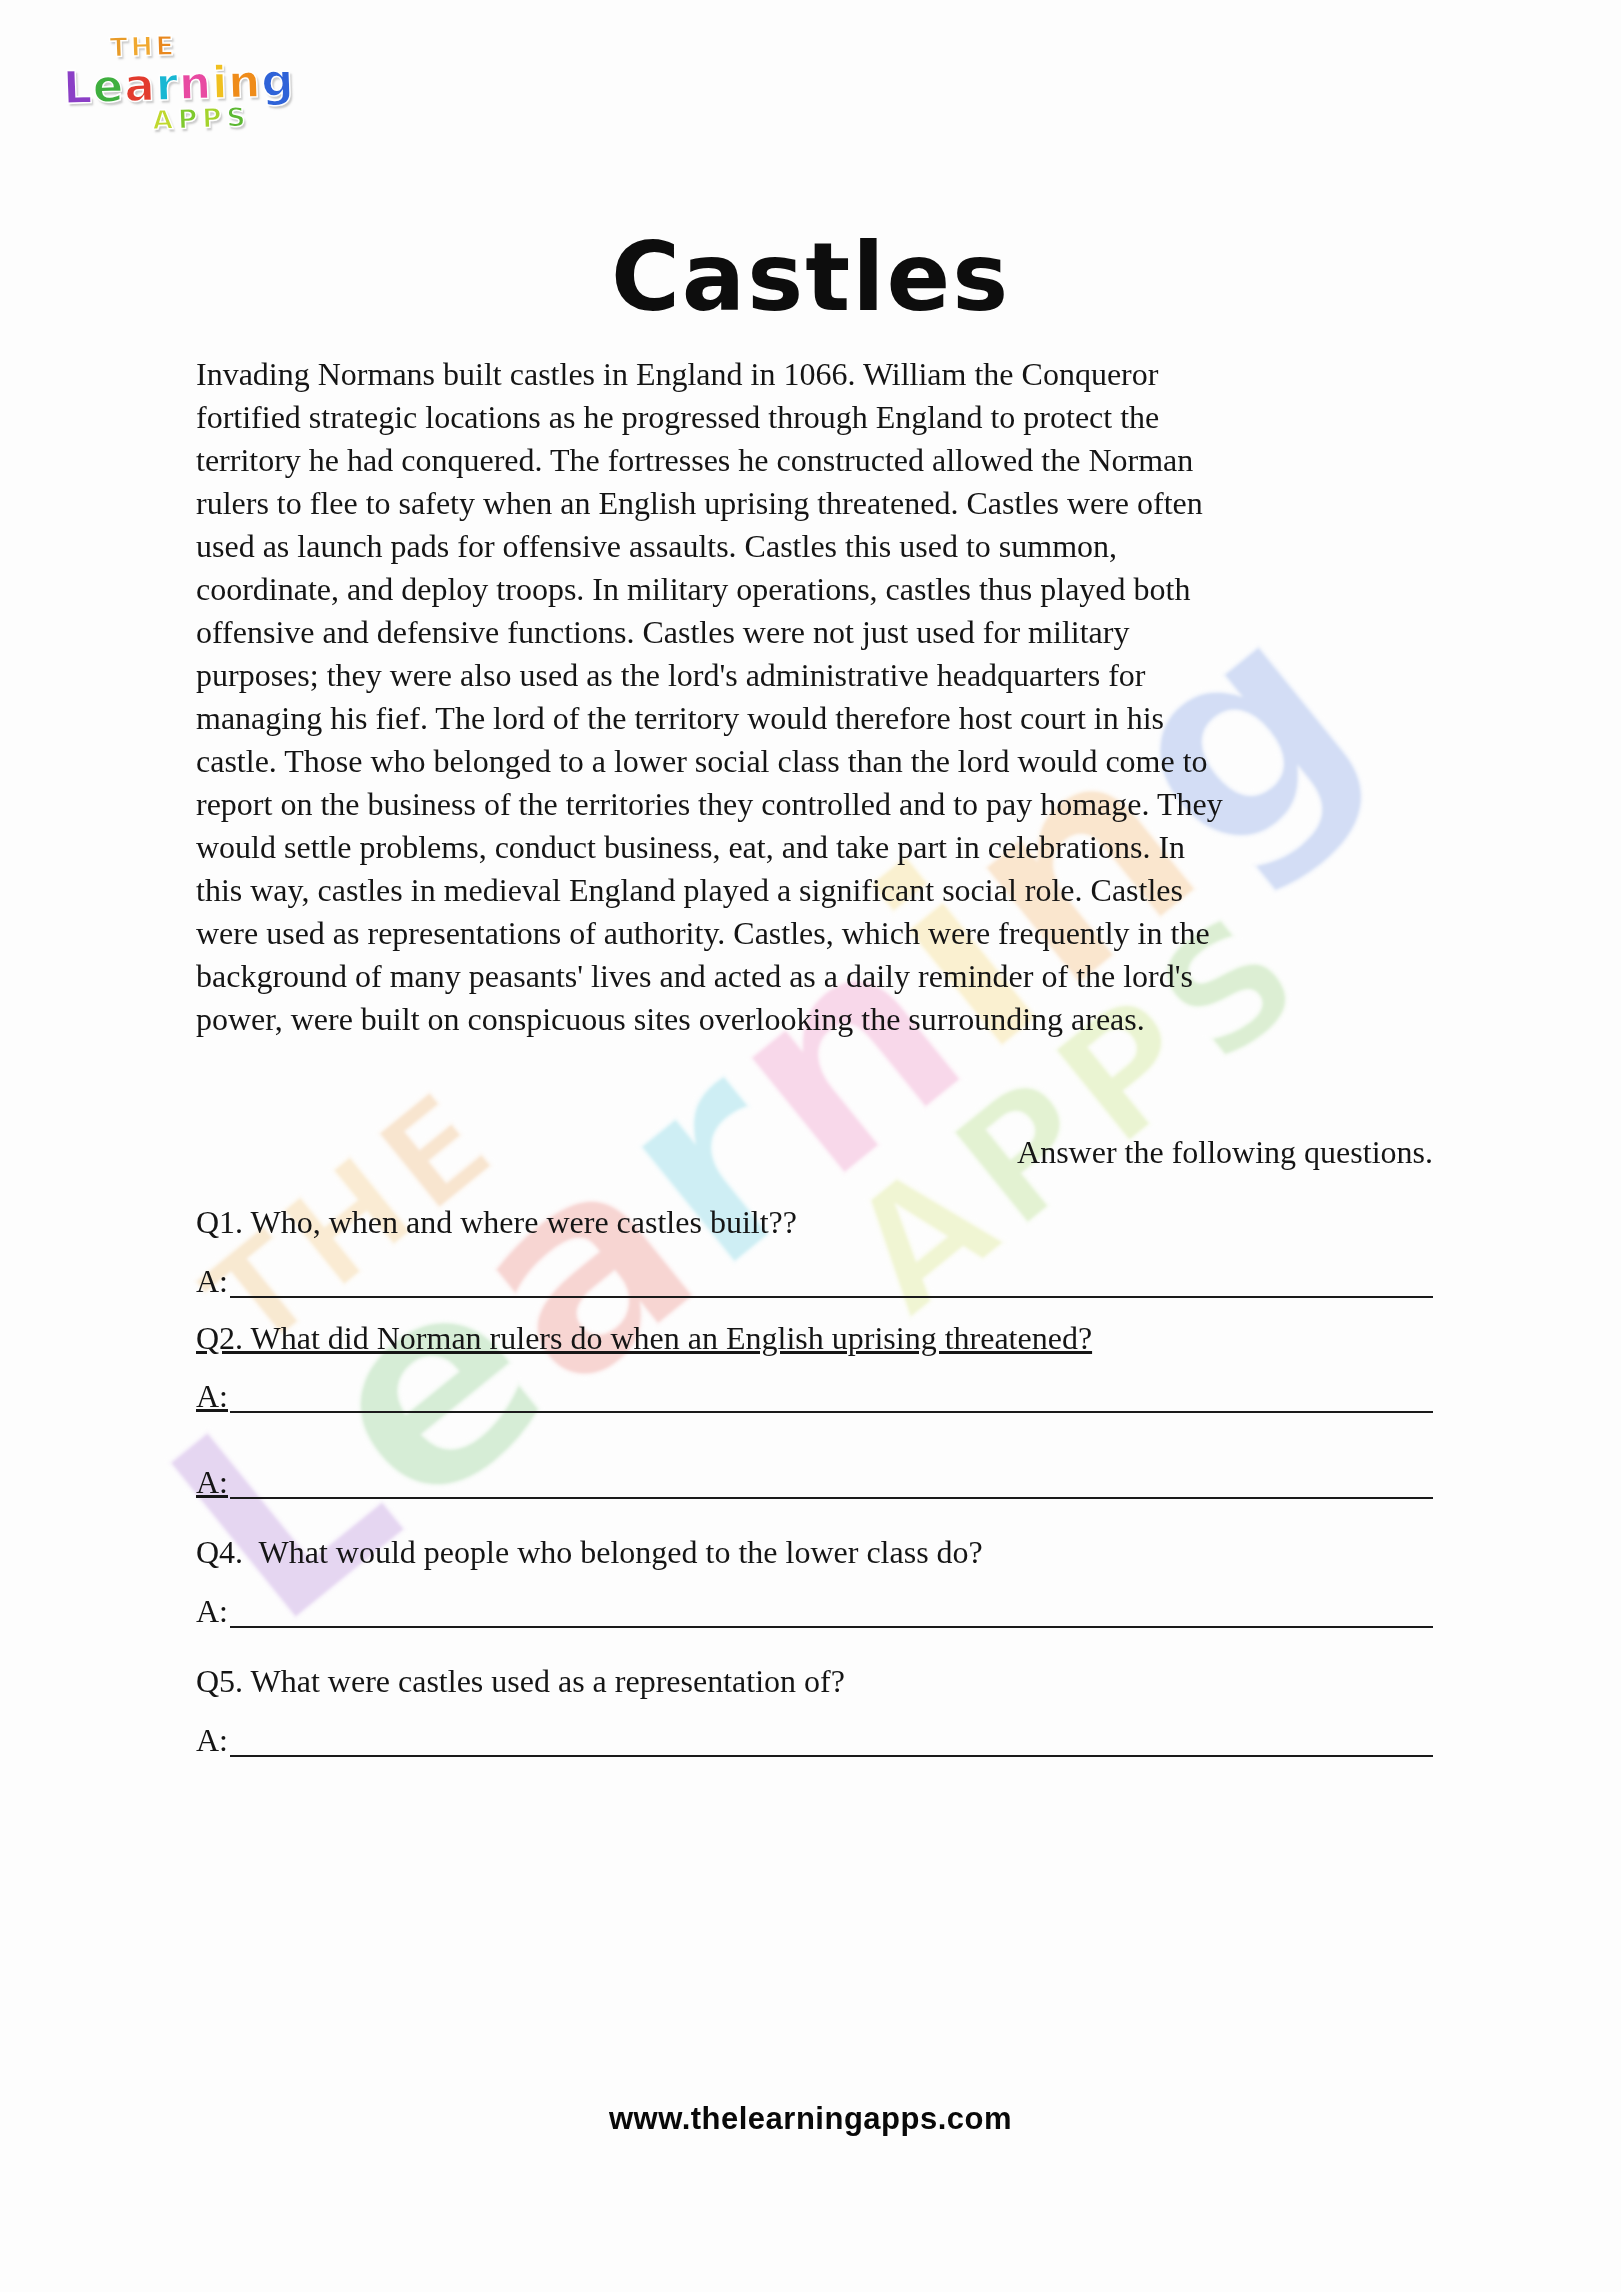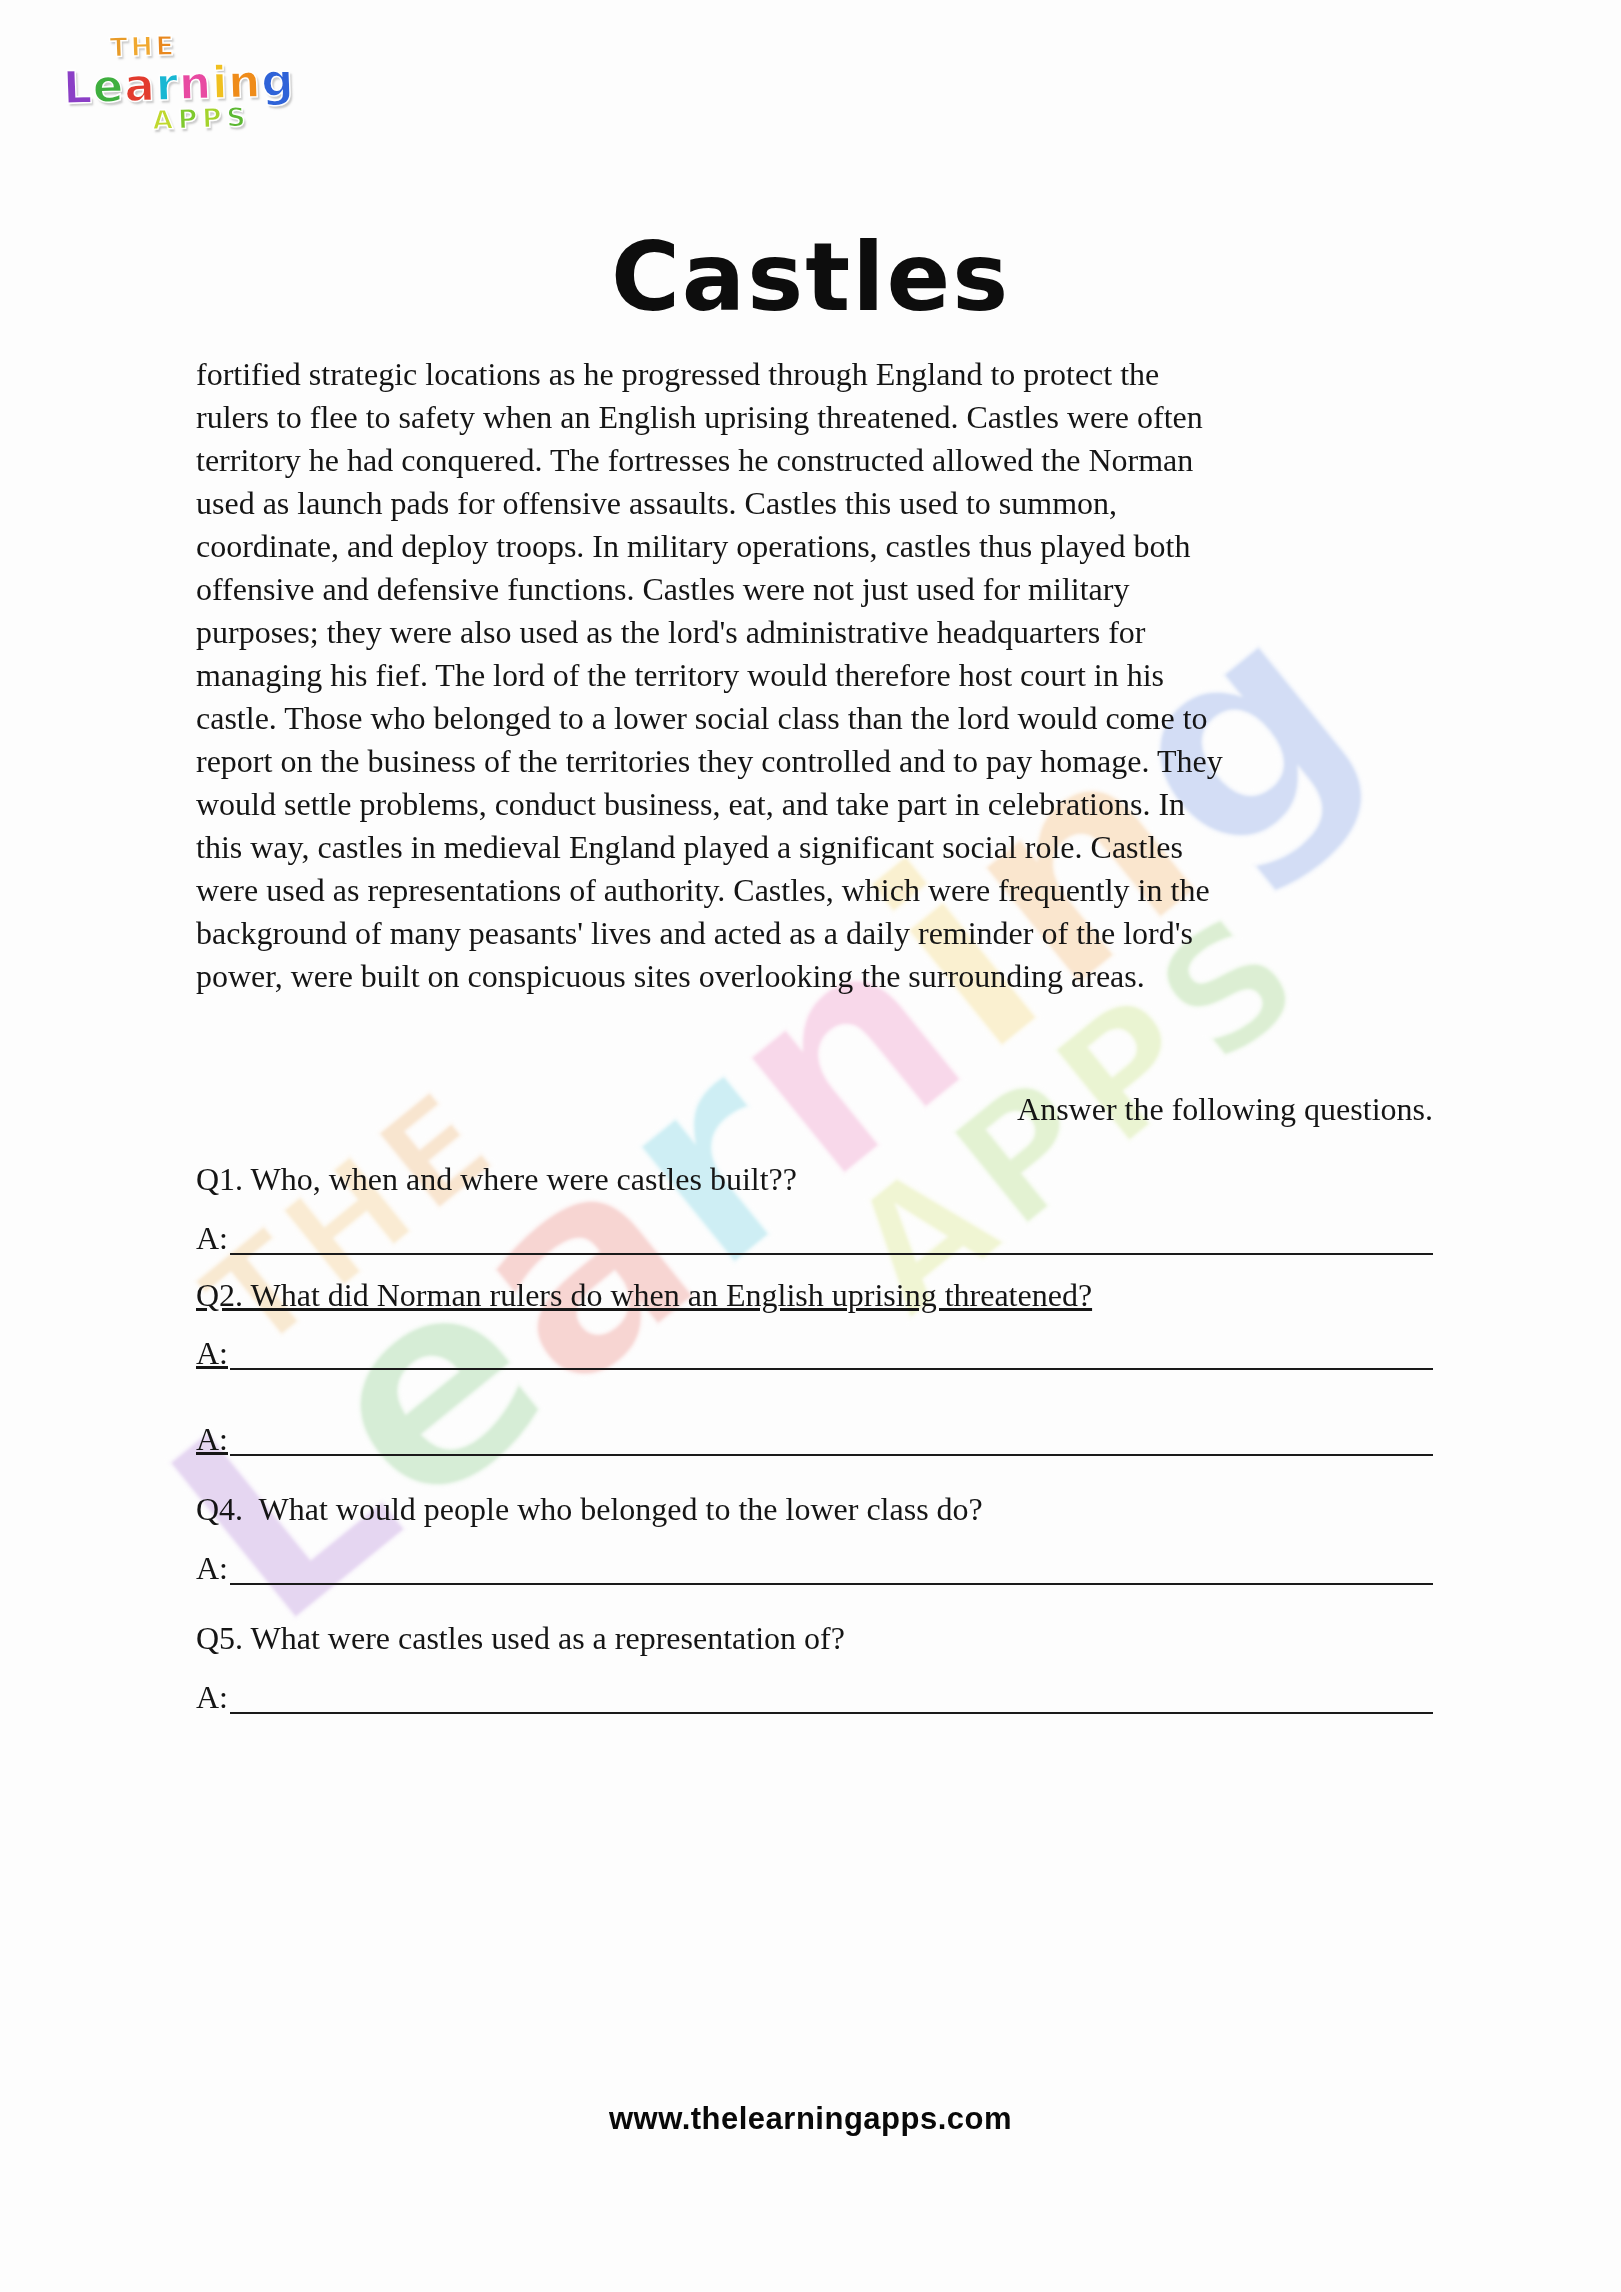--- a/index.html
+++ b/index.html
@@ -91,23 +91,24 @@
     <div class="logo-row-the"><span class="bubble" style="color: rgb(232, 155, 40);">T</span><span class="bubble" style="color: rgb(240, 168, 48);">H</span><span class="bubble" style="color: rgb(232, 136, 31);">E</span></div>
     <div class="logo-row-learning"><span class="bubble" style="color: rgb(139, 63, 198);">L</span><span class="bubble" style="color: rgb(63, 175, 63);">e</span><span class="bubble" style="color: rgb(226, 59, 46);">a</span><span class="bubble" style="color: rgb(25, 183, 211);">r</span><span class="bubble" style="color: rgb(232, 74, 162);">n</span><span class="bubble" style="color: rgb(240, 192, 32);">i</span><span class="bubble" style="color: rgb(239, 140, 26);">n</span><span class="bubble" style="color: rgb(47, 99, 216);">g</span></div>
     <div class="logo-row-apps"><span class="bubble" style="color: rgb(192, 216, 47);">A</span><span class="bubble" style="color: rgb(127, 201, 46);">P</span><span class="bubble" style="color: rgb(164, 211, 44);">P</span><span class="bubble" style="color: rgb(92, 184, 50);">S</span></div>
   </div>
 
   <h1 class="title">Castles</h1>
 
   <div class="content">
 
     <div>
+      <div class="para-line">Invading Normans built castles in England in 1066. William the Conqueror</div>
       <div class="para-line">fortified strategic locations as he progressed through England to protect the</div>
+      <div class="para-line">territory he had conquered. The fortresses he constructed allowed the Norman</div>
       <div class="para-line">rulers to flee to safety when an English uprising threatened. Castles were often</div>
-      <div class="para-line">territory he had conquered. The fortresses he constructed allowed the Norman</div>
       <div class="para-line">used as launch pads for offensive assaults. Castles this used to summon,</div>
       <div class="para-line">coordinate, and deploy troops. In military operations, castles thus played both</div>
       <div class="para-line">offensive and defensive functions. Castles were not just used for military</div>
       <div class="para-line">purposes; they were also used as the lord's administrative headquarters for</div>
       <div class="para-line">managing his fief. The lord of the territory would therefore host court in his</div>
       <div class="para-line">castle. Those who belonged to a lower social class than the lord would come to</div>
       <div class="para-line">report on the business of the territories they controlled and to pay homage. They</div>
       <div class="para-line">would settle problems, conduct business, eat, and take part in celebrations. In</div>
       <div class="para-line">this way, castles in medieval England played a significant social role. Castles</div>
       <div class="para-line">were used as representations of authority. Castles, which were frequently in the</div>

